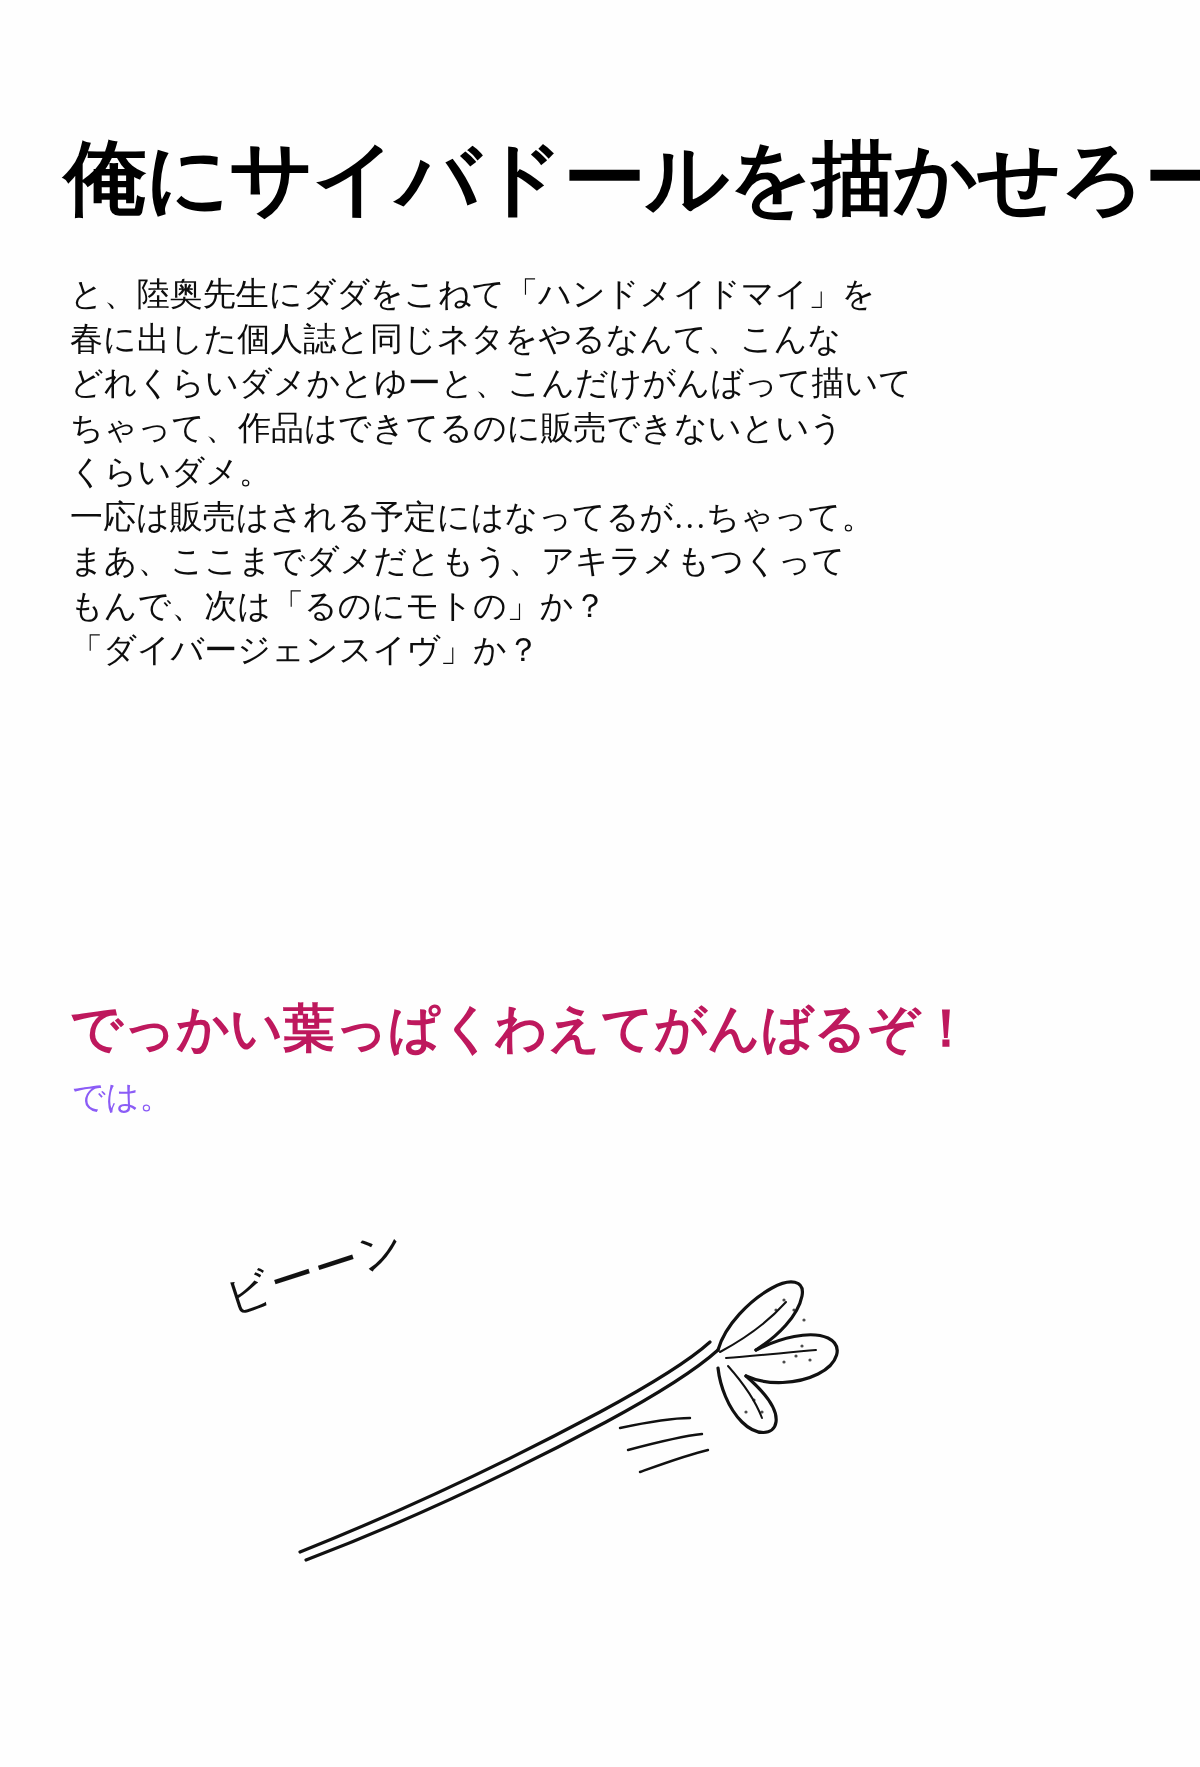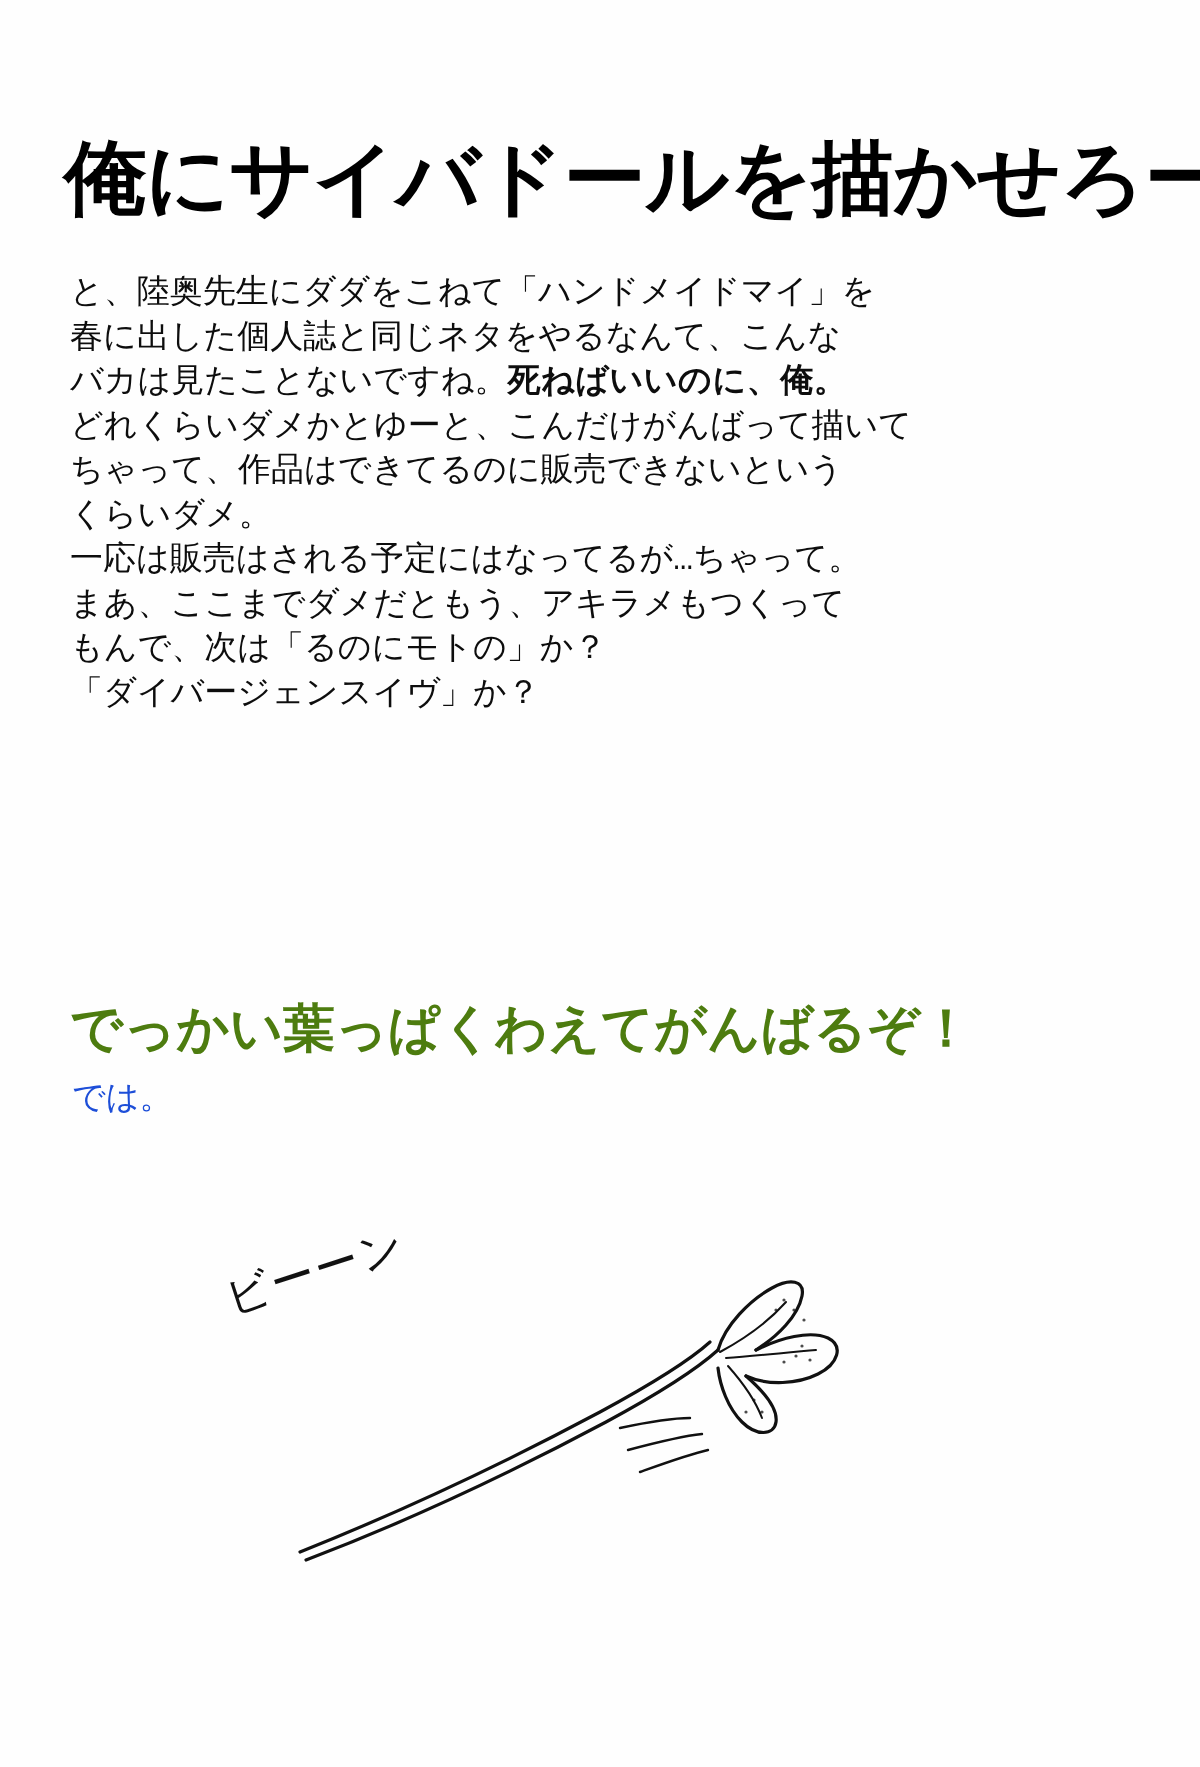--- a/index.html
+++ b/index.html
@@ -44,21 +44,21 @@
 
   
   .body-block {
     position: absolute;
     left: 70px;
     top: 272px;
     width: 1070px;
     font-size: 33px;
     line-height: 44.5px;
     color: #0d0d0d;
-    font-family: Liberation Mono, monospace;
+    font-family: Liberation Serif, serif;
   }
   .body-block p {
     margin: 0;
     padding: 0;
     white-space: pre-wrap;
   }
   .line {
     display: block;
     white-space: pre;
   }
@@ -69,33 +69,33 @@
 
   
   .shout {
     position: absolute;
     left: 70px;
     top: 1000px;
     width: 1090px;
     font-size: 52px;
     line-height: 1.1;
     font-weight: 700;
-    color: #4d7c0f;
+    color: #be185d;
     white-space: nowrap;
     transform: scaleX(1.0);
     transform-origin: left top;
   }
 
   .outro {
     position: absolute;
     left: 72px;
     top: 1075px;
     font-size: 33px;
     line-height: 44px;
-    color: #1d4ed8;
+    color: #8b5cf6;
   }
 
   
   .illustration {
     position: absolute;
     left: 150px;
     top: 1160px;
     width: 800px;
     height: 420px;
   }
@@ -119,21 +119,20 @@
 </head>
 <body>
 
 <div class="page">
 
   <h1 class="headline">俺にサイバドールを描かせろー！</h1>
 
   <div class="body-block">
     <p class="line">と、陸奥先生にダダをこねて「ハンドメイドマイ」を</p>
     <p class="line">春に出した個人誌と同じネタをやるなんて、こんな</p>
-    <p class="line"><span>バカは見たことないですね。</span><span class="bold-inline">死ねばいいのに、俺。</span></p>
     <p class="line">どれくらいダメかとゆーと、こんだけがんばって描いて</p>
     <p class="line">ちゃって、作品はできてるのに販売できないという</p>
     <p class="line">くらいダメ。</p>
     <p class="line">一応は販売はされる予定にはなってるが…ちゃって。</p>
     <p class="line">まあ、ここまでダメだともう、アキラメもつくって</p>
     <p class="line">もんで、次は「るのにモトの」か？</p>
     <p class="line">「ダイバージェンスイヴ」か？</p>
   </div>
 
   <div class="shout">でっかい葉っぱくわえてがんばるぞ！</div>

